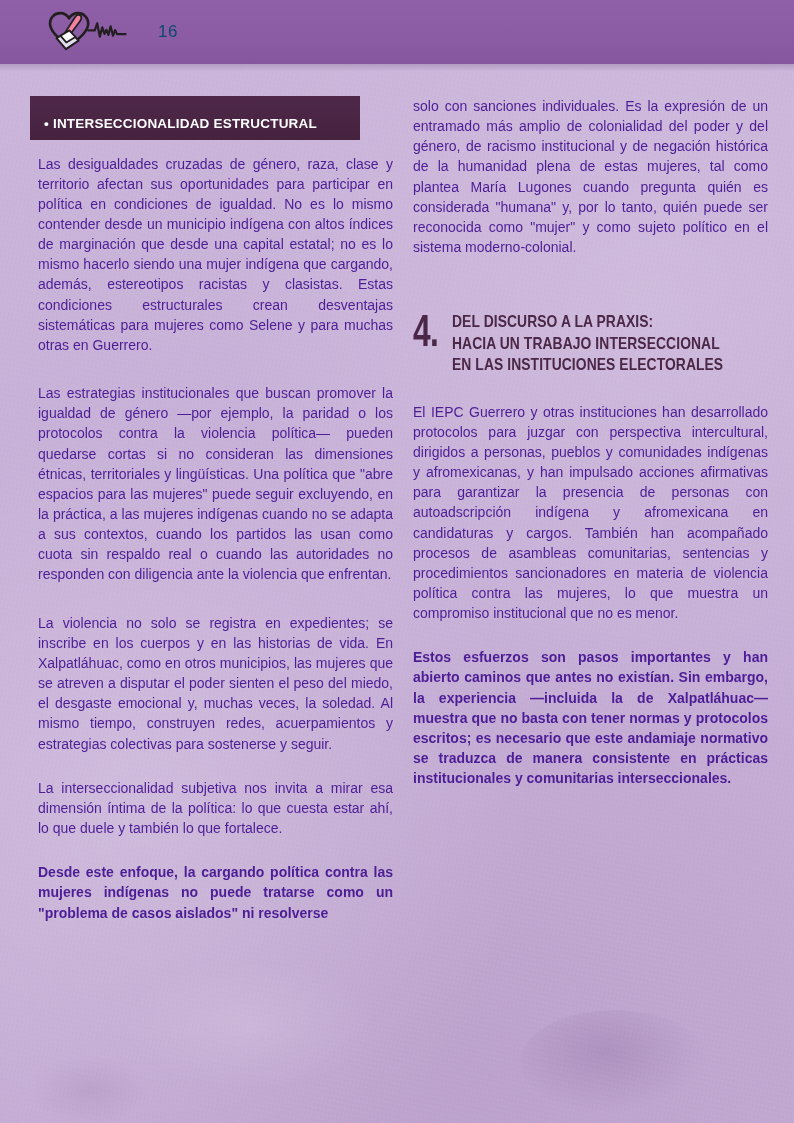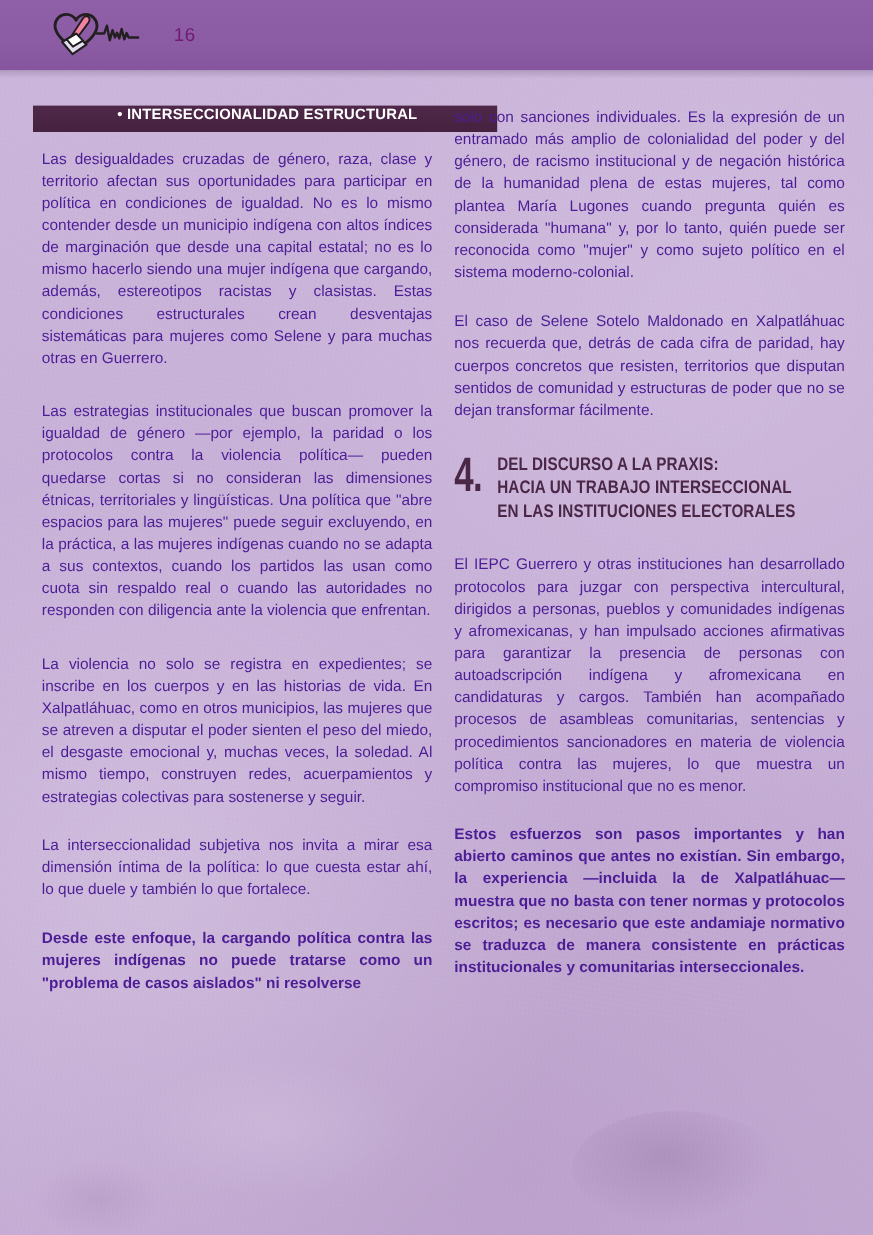--- a/index.html
+++ b/index.html
@@ -74,21 +74,21 @@
   .header-inner {
     position: absolute;
     left: 44px; top: 8px;
     display: flex;
     align-items: center;
     gap: 10px;
     z-index: 6;
   }
   .logo-mark { width: 104px; height: 48px; display: block; }
   .page-number {
-    color: #701a75;
+    color: #0c4a6e;
     font-size: 17px;
     letter-spacing: .5px;
     font-family: "Liberation Sans", sans-serif;
     line-height: 1;
     padding-bottom: 2px;
   }
 
   
   .columns {
     position: absolute;
@@ -106,26 +106,25 @@
     flex: 0 0 355px;
   }
 
   
   .section-bar {
     background: linear-gradient(180deg, #4f2849 0%, #45223f 100%);
     color: #ffffff;
     font-weight: bold;
     font-size: 13.5px;
     letter-spacing: .2px;
-    padding: 0 10px 8px 14px;
+    padding: 20px 10px 8px 14px;
     margin: 0 0 14px -8px;
-    width: 422px;
+    width: 330px;
     box-sizing: border-box;
     line-height: 1.15;
-    text-align: center;
   }
   .section-bar .dot {
     display: inline-block;
     margin-right: 4px;
   }
 
   
   p.body {
     margin: 0 0 14px 0;
     color: #4c1d95;
@@ -217,21 +216,20 @@
     <div class="spacer-10"></div>
     <p class="body">La interseccionalidad subjetiva nos invita a mirar esa dimensión íntima de la política: lo que cuesta estar ahí, lo que duele y también lo que fortalece.</p>
     <div class="spacer-10"></div>
     <p class="body">Desde este enfoque, la cargando política contra las mujeres indígenas no puede tratarse como un "problema de casos aislados" ni resolverse</p>
   </div>
 
   <div class="col">
 
     <p class="body">solo con sanciones individuales. Es la expresión de un entramado más amplio de colonialidad del poder y del género, de racismo institucional y de negación histórica de la humanidad plena de estas mujeres, tal como plantea María Lugones cuando pregunta quién es considerada "humana" y, por lo tanto, quién puede ser reconocida como "mujer" y como sujeto político en el sistema moderno-colonial.</p>
     <div class="spacer-10"></div>
-    <p class="body">El caso de Selene Sotelo Maldonado en Xalpatláhuac nos recuerda que, detrás de cada cifra de paridad, hay cuerpos concretos que resisten, territorios que disputan sentidos de comunidad y estructuras de poder que no se dejan transformar fácilmente.</p>
 
     <div class="num-heading">
       <div class="numeral">4.</div>
       <div class="title-lines">
         <div>DEL DISCURSO A LA PRAXIS:</div>
         <div>HACIA UN TRABAJO INTERSECCIONAL</div>
         <div>EN LAS INSTITUCIONES ELECTORALES</div>
       </div>
     </div>
 

